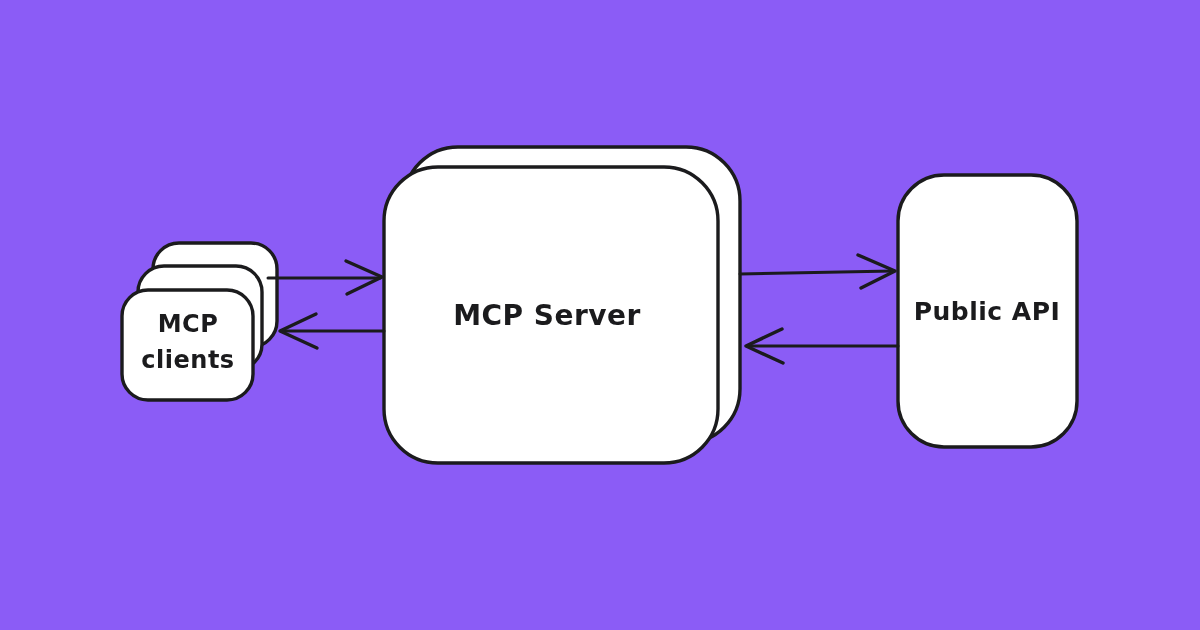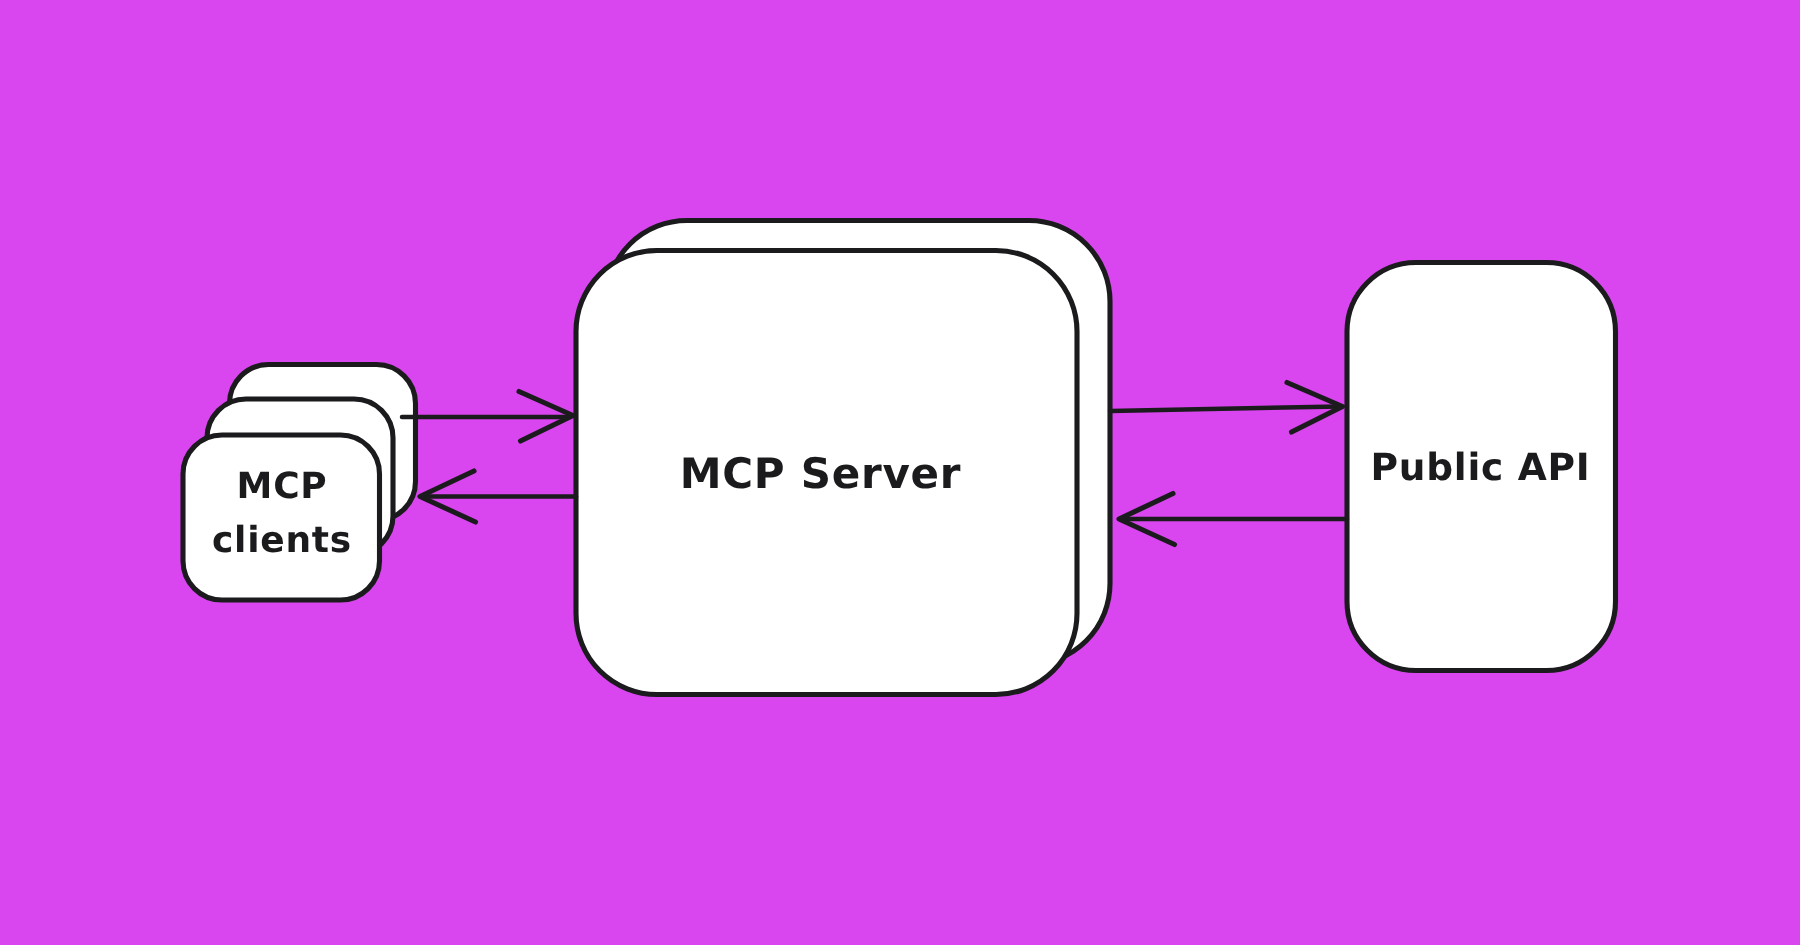--- a/index.html
+++ b/index.html
@@ -8,21 +8,21 @@
     width: 1200px;
     height: 630px;
     background: #ffffff;
     overflow: hidden;
     font-family: "DejaVu Sans", "Liberation Sans", sans-serif;
   }
   .canvas {
     position: relative;
     width: 1200px;
     height: 630px;
-    background: #d946ef;
+    background: #8b5cf6;
   }
   svg { display: block; }
   .shape {
     fill: #ffffff;
     stroke: #1b1b1d;
     stroke-width: 3.4;
     stroke-linejoin: round;
   }
   .edge-line {
     fill: none;

